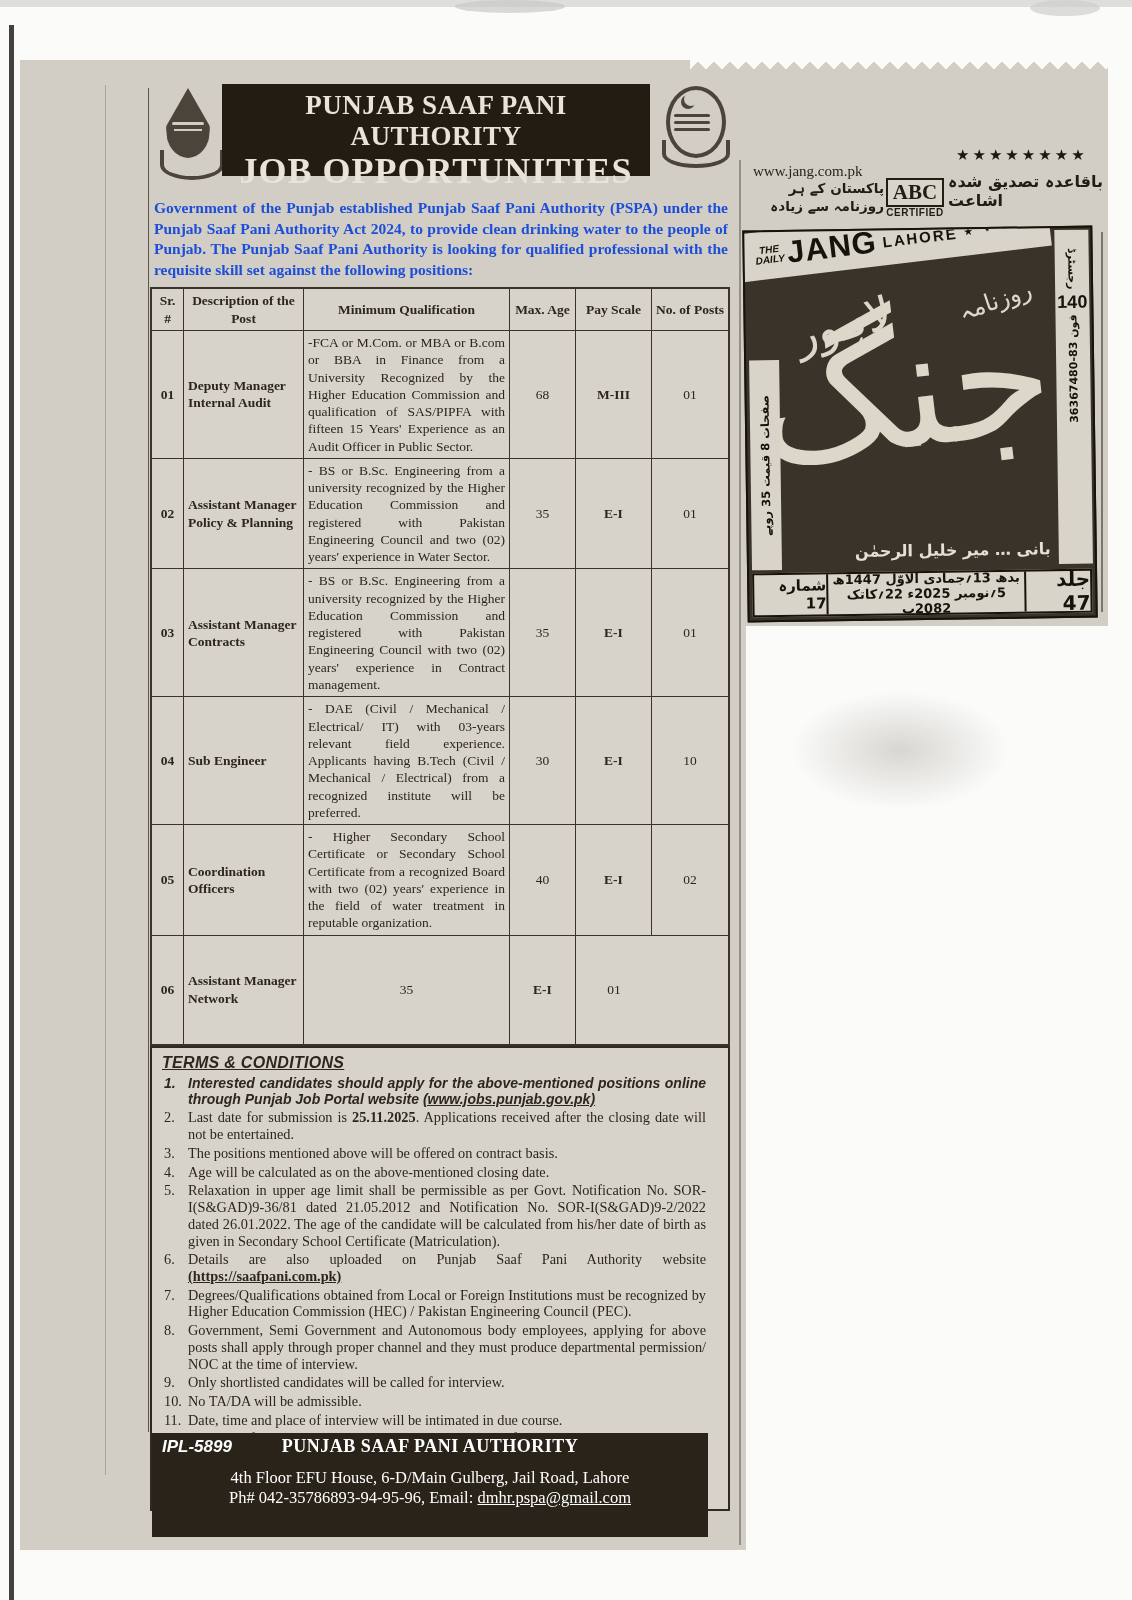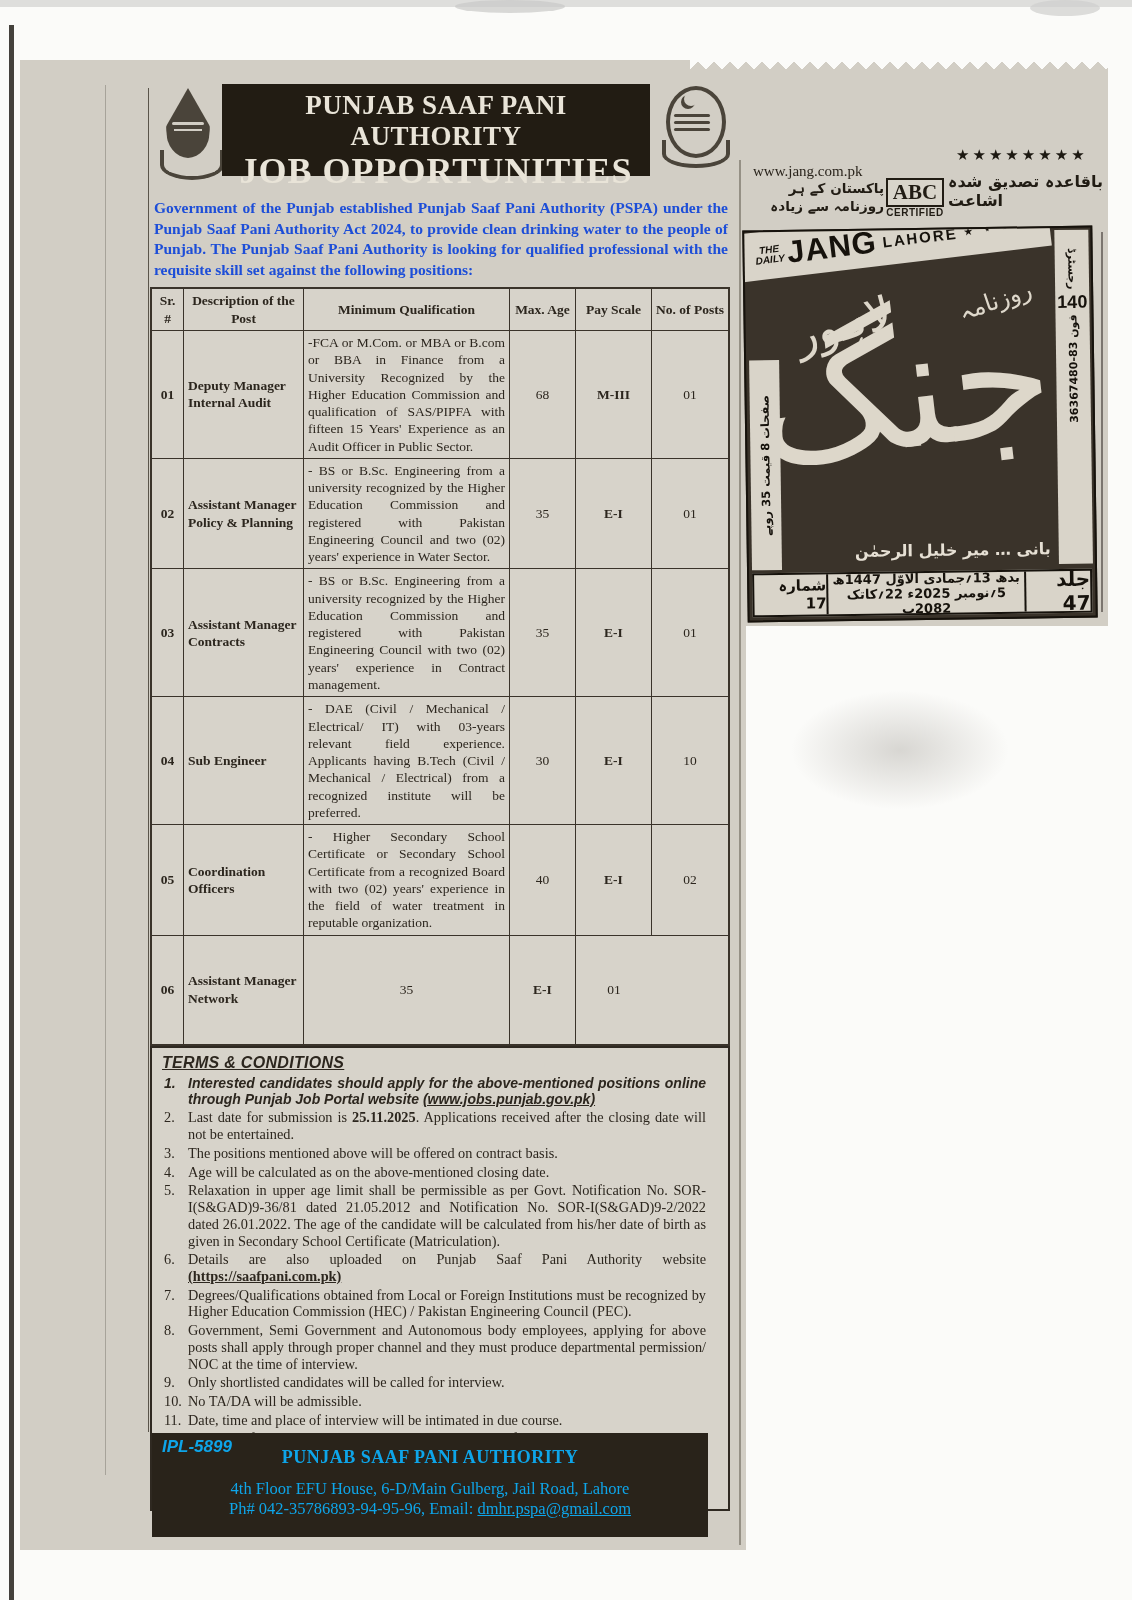--- a/index.html
+++ b/index.html
@@ -68,21 +68,21 @@
     font-size:16px;text-decoration:underline;letter-spacing:.3px;margin:2px 0 3px 2px;}
   .term{position:relative;padding-left:28px;font-size:14.3px;line-height:1.17;margin-bottom:2px;text-align:justify;}
   .term .tnum{position:absolute;left:4px;top:0;}
   .term.first{font-family:"Liberation Sans",sans-serif;font-weight:bold;font-style:italic;font-size:14px;}
   .tbold{font-weight:bold;}
   .tlink{text-decoration:underline;font-weight:bold;}
   .term.first .tlink{font-weight:bold;}
 
   
   .ad-footer{position:absolute;left:152px;top:1433px;width:556px;height:104px;background:#29231a;
-    color:#0ea5e9;text-align:center;padding-top:14px;box-sizing:border-box;}
+    color:#ffffff;text-align:center;padding-top:3px;box-sizing:border-box;}
   .ipl{position:absolute;left:10px;top:4px;font-family:"Liberation Sans",sans-serif;
     font-weight:bold;font-style:italic;font-size:17px;}
   .f1{font-size:18px;font-weight:bold;letter-spacing:.5px;}
   .f2{font-size:18px;font-weight:bold;letter-spacing:.5px;}
   .f3{font-size:16.5px;margin-top:11px;}
   .f4{font-size:16.5px;}
   .femail{text-decoration:underline;}
 
   
   .np-stars{position:absolute;left:956px;top:146px;font-size:15px;letter-spacing:3px;color:#1d1912;}

